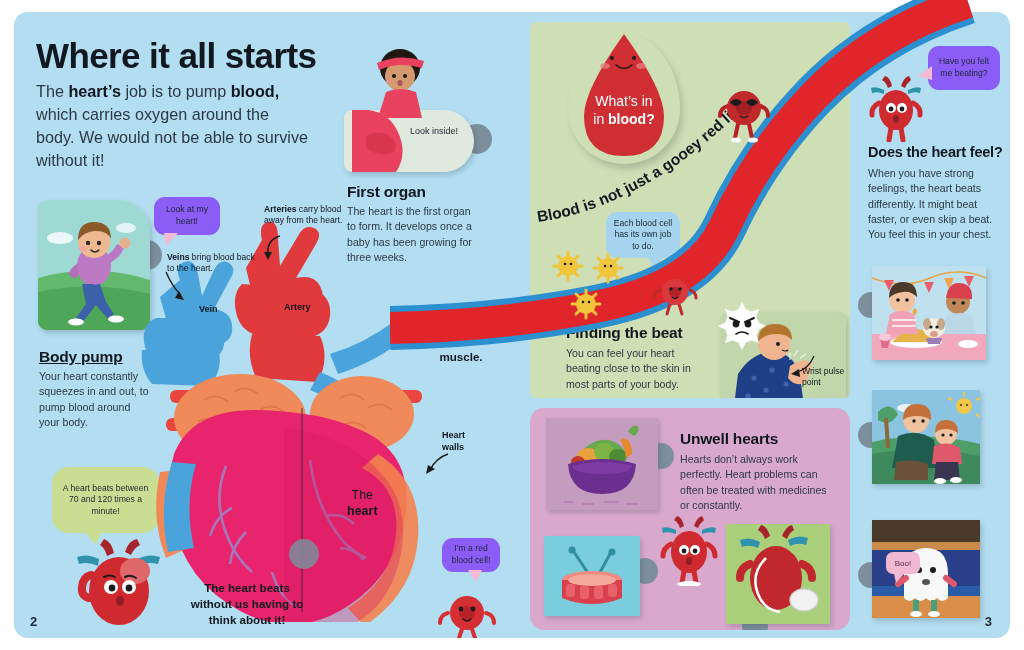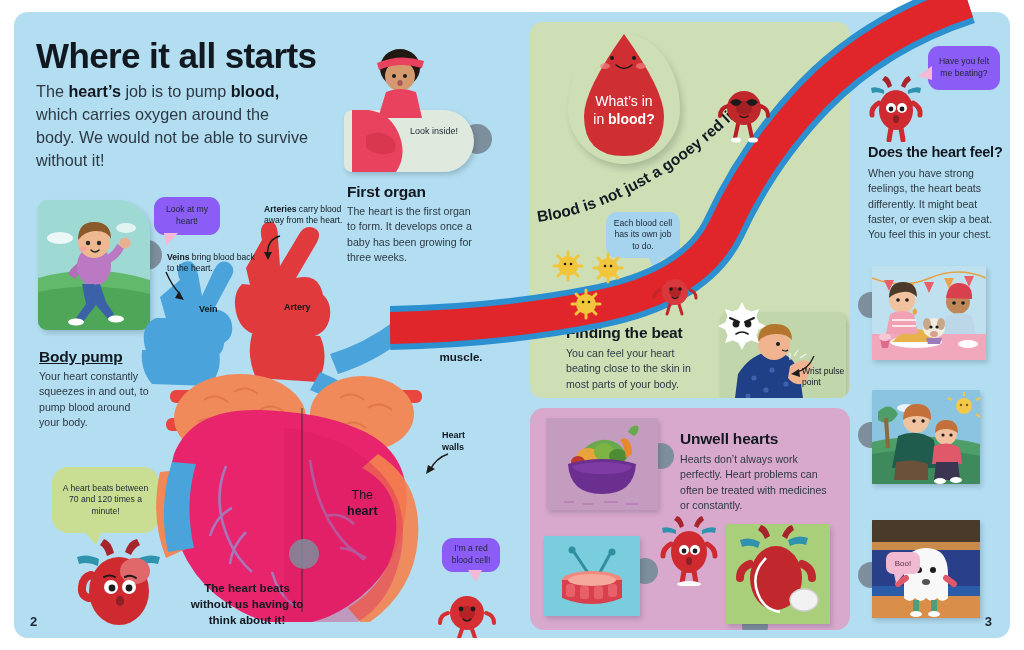--- a/index.html
+++ b/index.html
@@ -273,21 +273,21 @@
         <circle cx="35" cy="22" r="2.4" fill="#1b1b1b"></circle>
         <path d="M25 32 q4 4 8 0" stroke="#1b1b1b" stroke-width="1.5" fill="none" stroke-linecap="round"></path>
       </svg>
     </div>
 
     <div class="page-number" id="pnum-left">2</div>
   </div>
 
   <div class="page" id="page-right">
 
-    <div style="position:absolute;left:8px;top:10px;width:320px;height:376px;background:#cedfb6;border-radius:12px;overflow:hidden;">
+    <div style="position:absolute;left:8px;top:10px;width:320px;height:376px;background:#cedfb6;border-radius:6px;overflow:hidden;">
 
       <div class="card" style="left:38px;top:12px;width:112px;height:130px;border-radius:50% 50% 50% 50%/58% 58% 42% 42%;box-shadow:3px 5px 6px rgba(40,60,40,.2);">
         <svg width="112" height="130" viewBox="0 0 112 130">
           <path d="M56 0 Q96 56 96 82 Q96 122 56 122 Q16 122 16 82 Q16 56 56 0Z" fill="#cf2f33"></path>
           <circle cx="44" cy="24" r="2" fill="#1b1b1b"></circle>
           <circle cx="66" cy="24" r="2" fill="#1b1b1b"></circle>
           <path d="M48 31 q8 7 16 0" stroke="#1b1b1b" stroke-width="1.6" fill="none" stroke-linecap="round"></path>
           <ellipse cx="37" cy="32" rx="5" ry="3" fill="#ec8282" opacity=".7"></ellipse>
           <ellipse cx="73" cy="32" rx="5" ry="3" fill="#ec8282" opacity=".7"></ellipse>
         </svg>

